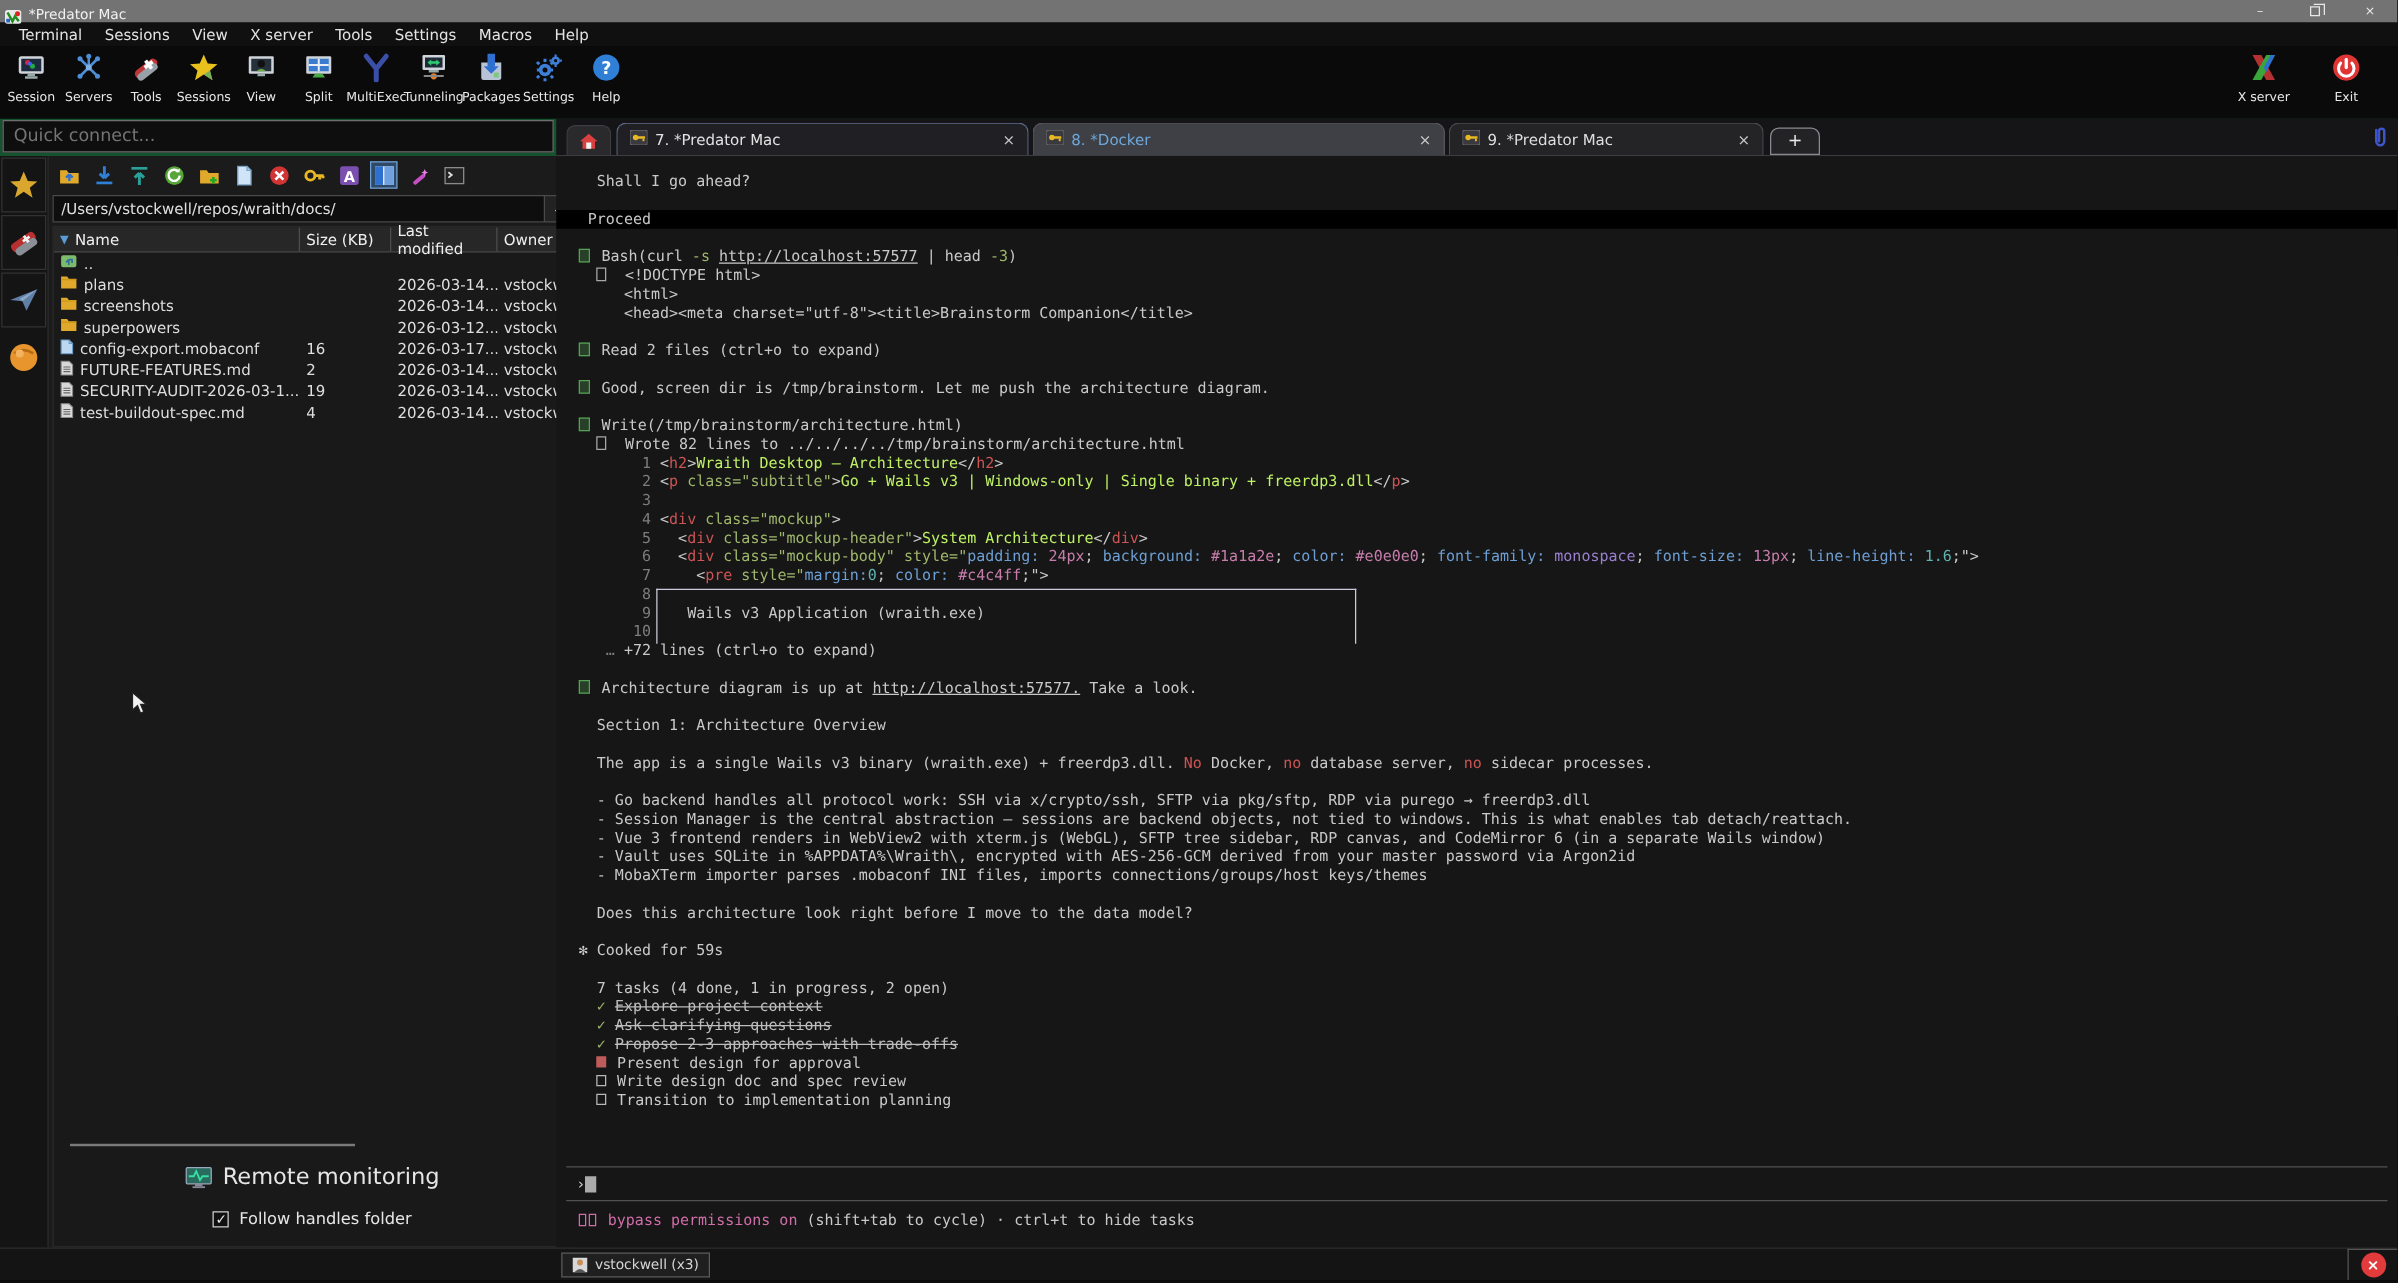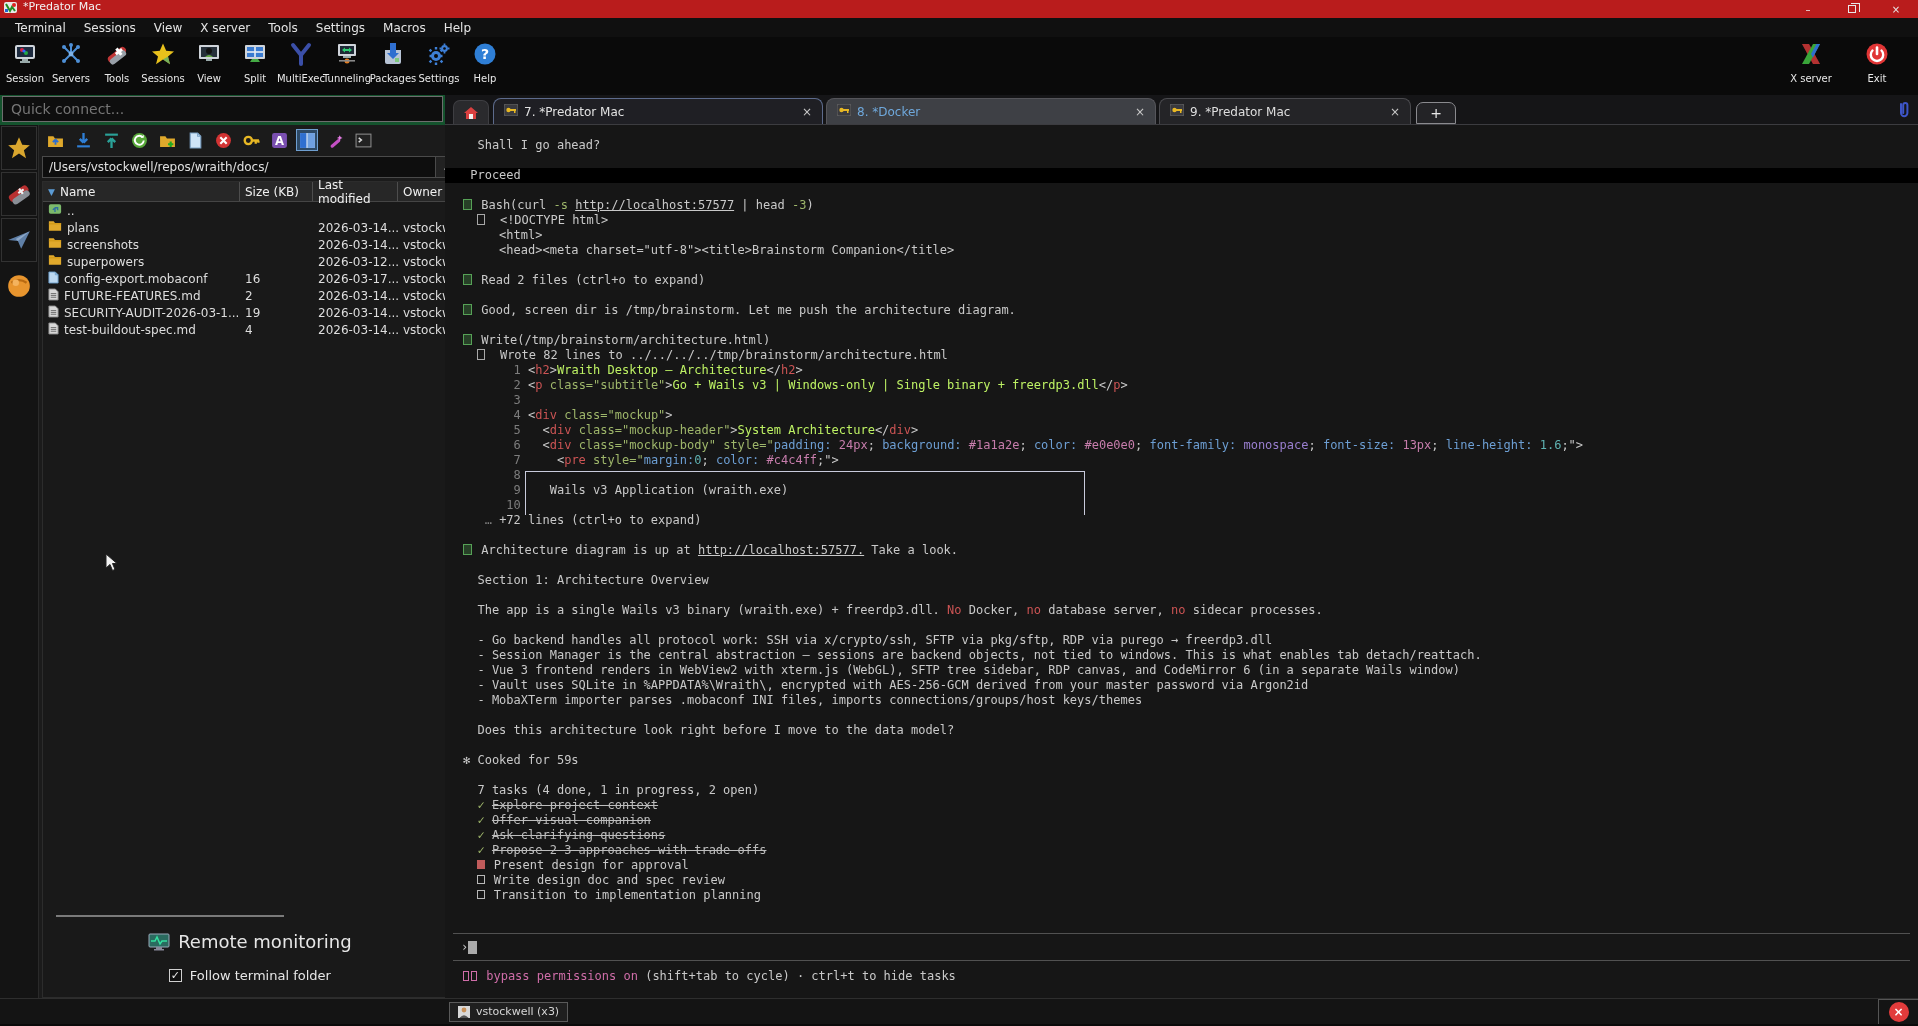--- a/index.html
+++ b/index.html
@@ -1,18 +1,18 @@
 <!DOCTYPE html>
 <html><head>
 <meta charset="utf-8">
 <style>
   * { margin:0; padding:0; box-sizing:border-box; }
   html,body { width:1918px; height:1026px; overflow:hidden; background:#0a0a0a;
     font-family:"DejaVu Sans", sans-serif; }
-  .titlebar { height:18px; background:#b91c1c; display:flex; align-items:flex-start; color:#fff; }
+  .titlebar { height:18px; background:#737373; display:flex; align-items:flex-end; color:#fff; }
   .tb-logo { width:14px; height:12px; margin:0 5px 0 4px; position:relative; }
   .tb-title { font-size:11px; color:#f2f2f2; }
   .tb-spacer { flex:1; }
   .winbtn { width:44px; height:18px; display:flex; align-items:center; justify-content:center;
     color:#e8e8e8; font-size:10px; }
   .winbtn .rest { width:8px; height:8px; border:1px solid #e8e8e8; position:relative; }
   .winbtn .rest::before { content:""; position:absolute; left:2px; top:-3px; width:8px; height:8px;
     border:1px solid #e8e8e8; border-left:none; border-bottom:none; }
   .menubar { height:19px; background:#101010; display:flex; align-items:center; padding-left:6px; }
   .menu-item { color:#e4e4e4; font-size:12px; padding:2px 9px; }
@@ -534,21 +534,21 @@
             <svg width="22" height="18" viewBox="0 0 22 18">
                 <rect x="1" y="1" width="20" height="13" rx="1" fill="#2a6b5f" stroke="#9ab"></rect>
                 <path d="M3 8 L7 8 L9 4 L12 11 L14 8 L19 8" stroke="#35e0a0" stroke-width="1.5" fill="none"></path>
                 <rect x="8" y="14" width="6" height="2" fill="#889"></rect>
                 <rect x="6" y="16" width="10" height="1.5" fill="#889"></rect>
               </svg>
             <span>Remote monitoring</span>
           </div>
           <div class="follow-row">
             <span class="chk">✓</span>
-            <span>Follow terminal folder</span>
+            <span>Follow handles folder</span>
           </div>
         </div>
       </div>
     </div>
   </div>
 
   <div class="terminal">
     <div class="term-lines" id="termlines">
         <div class="tline"><span class="c-fg">  Shall I go ahead?</span></div>
         <div class="tline"></div>
@@ -588,21 +588,20 @@
         <div class="tline"><span class="c-fg">  - Vue 3 frontend renders in WebView2 with xterm.js (WebGL), SFTP tree sidebar, RDP canvas, and CodeMirror 6 (in a separate Wails window)</span></div>
         <div class="tline"><span class="c-fg">  - Vault uses SQLite in %APPDATA%\Wraith\, encrypted with AES-256-GCM derived from your master password via Argon2id</span></div>
         <div class="tline"><span class="c-fg">  - MobaXTerm importer parses .mobaconf INI files, imports connections/groups/host keys/themes</span></div>
         <div class="tline"></div>
         <div class="tline"><span class="c-fg">  Does this architecture look right before I move to the data model?</span></div>
         <div class="tline"></div>
         <div class="tline"><span class="c-fg">✻ Cooked for 59s</span></div>
         <div class="tline"></div>
         <div class="tline"><span class="c-fg">  7 tasks (4 done, 1 in progress, 2 open)</span></div>
         <div class="tline"><span class="c-fg">  </span><span class="c-grn">✓ </span><span class="c-strk">Explore project context</span></div>
-        <div class="tline"><span class="c-fg">  </span><span class="c-grn">✓ </span><span class="c-strk">Offer visual companion</span></div>
         <div class="tline"><span class="c-fg">  </span><span class="c-grn">✓ </span><span class="c-strk">Ask clarifying questions</span></div>
         <div class="tline"><span class="c-fg">  </span><span class="c-grn">✓ </span><span class="c-strk">Propose 2-3 approaches with trade-offs</span></div>
         <div class="tline"><span class="c-fg">  </span><span class="k-rsq"></span><span class="c-fg"> Present design for approval</span></div>
         <div class="tline"><span class="c-fg">  </span><span class="k-osq"></span><span class="c-fg"> Write design doc and spec review</span></div>
         <div class="tline"><span class="c-fg">  </span><span class="k-osq"></span><span class="c-fg"> Transition to implementation planning</span></div>
       </div>
     <div class="wails-box"></div>
     <div class="prompt-box" id="promptline">
         <span class="c-fg">› </span>
         <span class="k-cur"></span>

